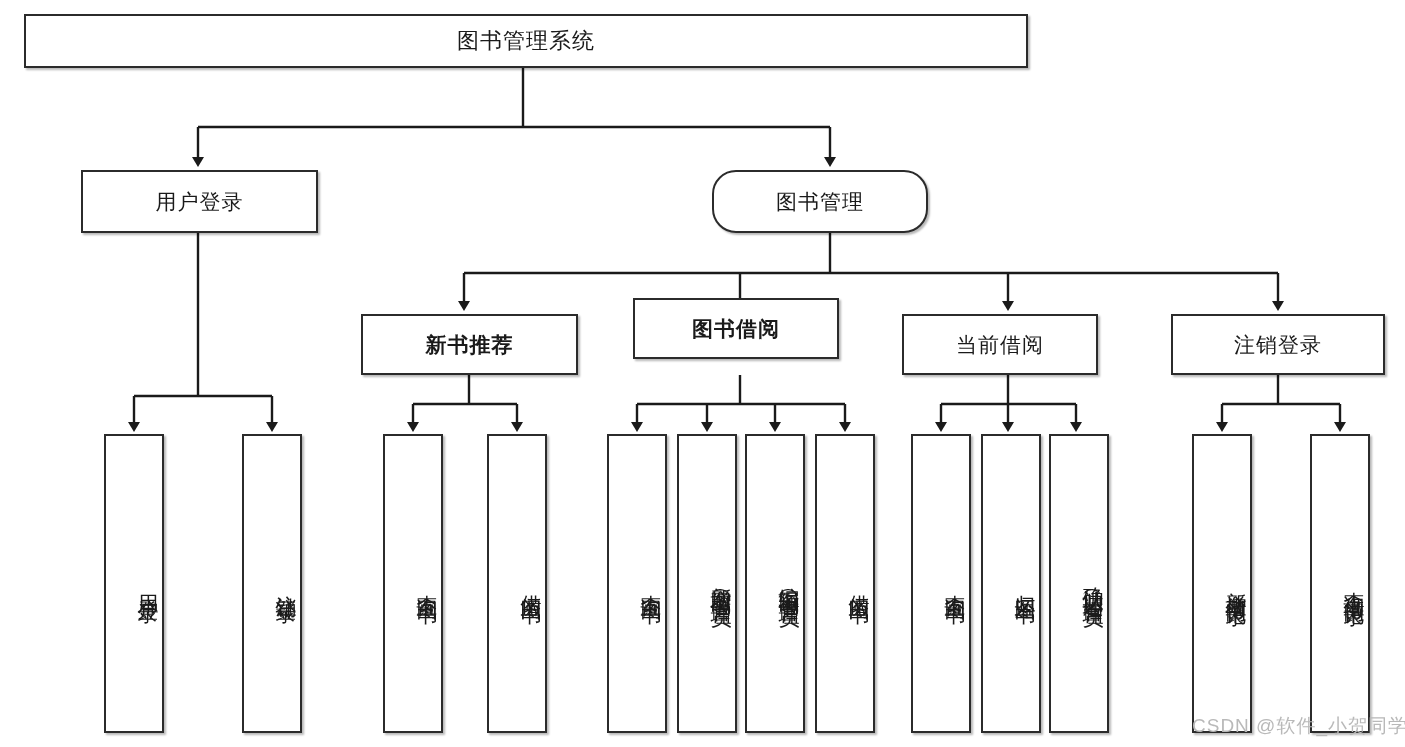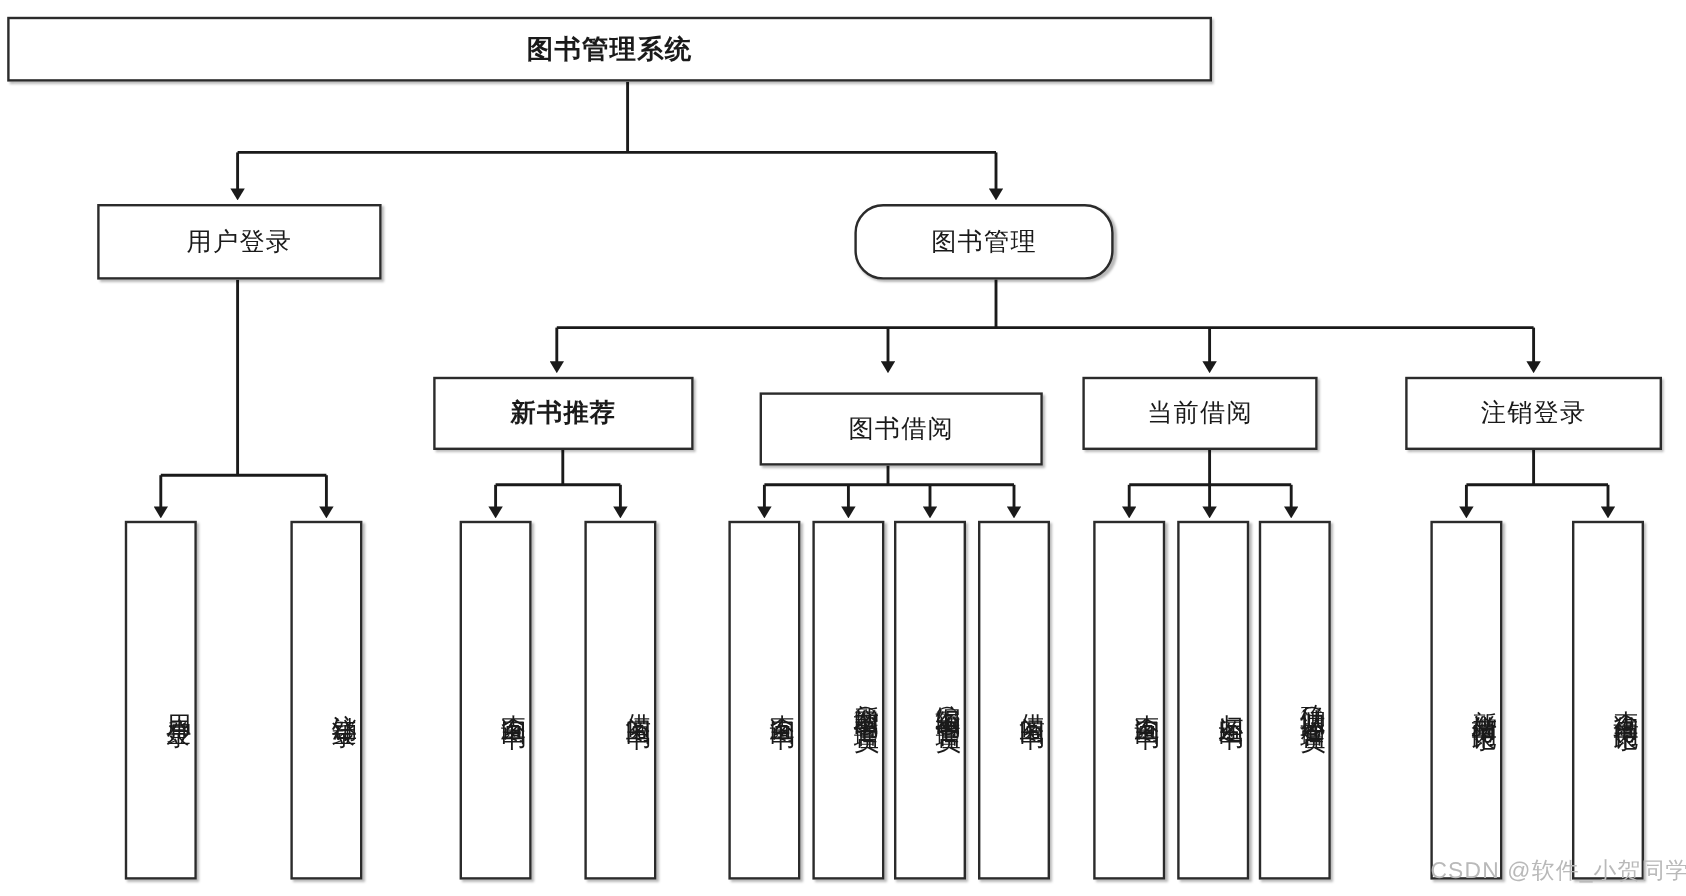--- a/index.html
+++ b/index.html
@@ -114,29 +114,29 @@
       <path d="M1008,404 L1008,423" marker-end="url(#arrow)"></path>
       <path d="M1076,404 L1076,423" marker-end="url(#arrow)"></path>
 
       <path d="M1278,375 L1278,404"></path>
       <path d="M1222,404 L1340,404"></path>
       <path d="M1222,404 L1222,423" marker-end="url(#arrow)"></path>
       <path d="M1340,404 L1340,423" marker-end="url(#arrow)"></path>
     </g>
   </svg>
 
-  <div class="node horiz root" style="left:6px; top:14px; width:1004px; height:54px;font-weight:bold;">图书管理系统</div>
+  <div class="node horiz root" style="left:24px; top:14px; width:1004px; height:54px;">图书管理系统</div>
 
   <div class="node horiz" style="left:81px; top:170px; width:237px; height:63px;">用户登录</div>
 
   <div class="node horiz" style="left:712px; top:170px; width:216px; height:63px;border-radius:24px;">图书管理</div>
 
   <div class="node horiz" style="left:361px; top:314px; width:217px; height:61px;font-weight:bold;">新书推荐</div>
 
-  <div class="node horiz" style="left:633px; top:327px; width:236px; height:61px;">图书借阅</div>
+  <div class="node horiz" style="left:633px; top:298px; width:206px; height:61px;font-weight:bold;">图书借阅</div>
 
   <div class="node horiz" style="left:902px; top:314px; width:196px; height:61px;">当前借阅</div>
 
   <div class="node horiz" style="left:1171px; top:314px; width:214px; height:61px;">注销登录</div>
 
   <div class="node vert" style="left:104px; top:434px; width:60px; height:299px;">用户登录</div>
 
   <div class="node vert" style="left:242px; top:434px; width:60px; height:299px;">注销登录</div>
 
   <div class="node vert" style="left:383px; top:434px; width:60px; height:299px;">查询图书</div>

